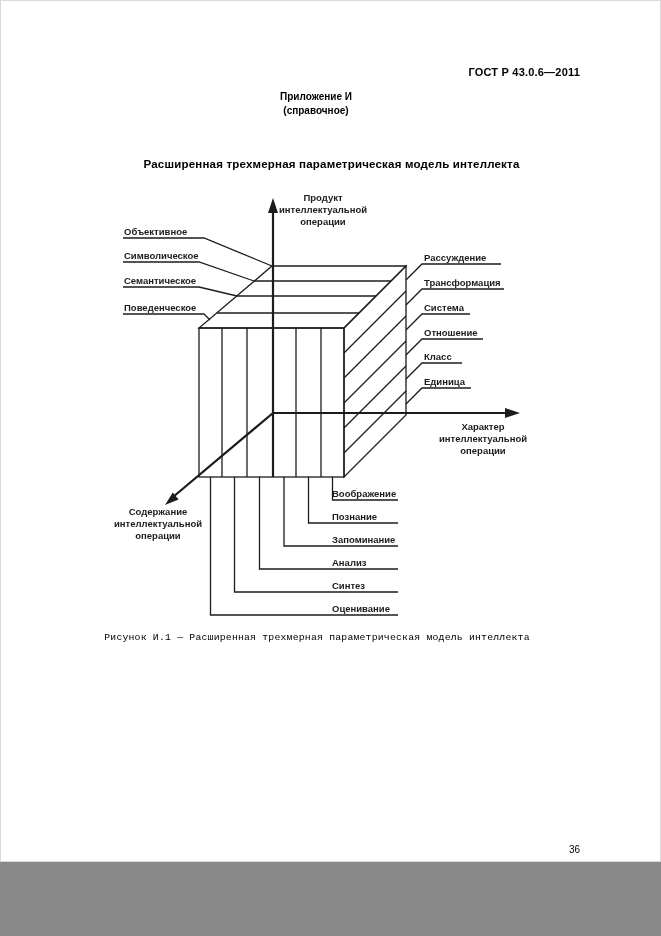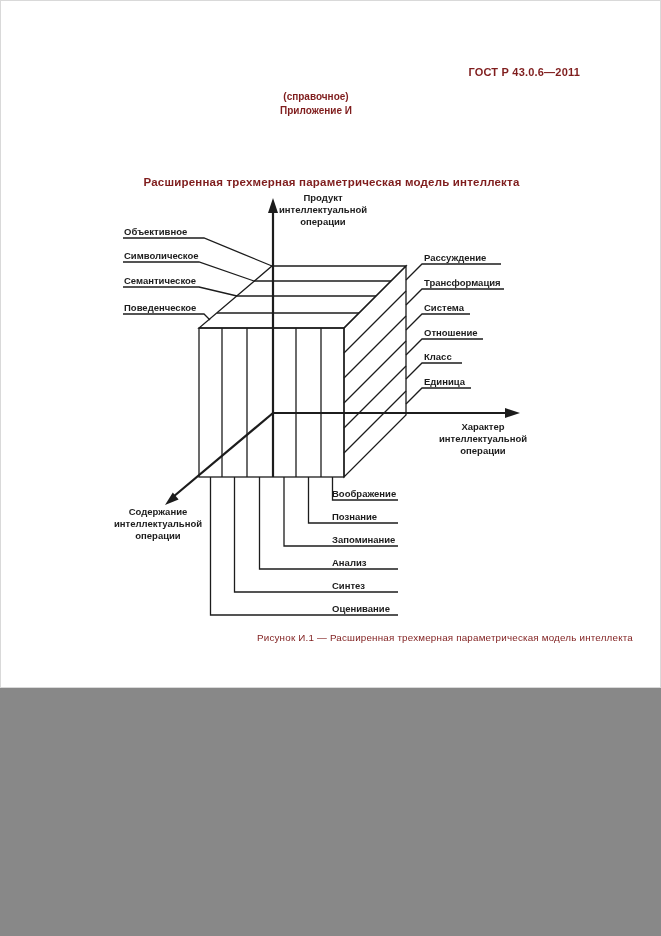--- a/index.html
+++ b/index.html
@@ -1,62 +1,62 @@
 <!DOCTYPE html>
 <html><head>
 <meta charset="utf-8">
 <style>
   html,body{margin:0;padding:0;background:#888;}
   .page{
     position:relative;
-    width:661px;height:688px;
+    width:661px;height:862px;
     margin:0 auto;
     background:#ffffff;
     border:1px solid #d9d9d9;
     box-sizing:border-box;
     font-family:"Liberation Sans", sans-serif;
-    color:#7f1d1d;
+    color:#000000;
     overflow:hidden;
   }
   .gost-header{
     position:absolute;top:65px;right:80px;
     font-size:11px;font-weight:bold;letter-spacing:.2px;
   }
   .annex{
     position:absolute;top:89px;left:0;width:630px;
     text-align:center;font-size:10px;font-weight:bold;line-height:14px;
   }
   .fig-title{
     position:absolute;top:157px;left:0;width:661px;
-    text-align:center;font-size:11.5px;font-weight:bold;letter-spacing:.2px;margin-top:18px;
+    text-align:center;font-size:11.5px;font-weight:bold;letter-spacing:.2px;
   }
   .diagram-svg{position:absolute;left:0;top:0;width:661px;height:936px;}
   .caption{
     position:absolute;top:631px;left:0;width:632px;
-    text-align:right;font-size:9.8px;letter-spacing:.2px;
+    text-align:center;font-size:9.8px;letter-spacing:.2px;font-family:Liberation Mono, monospace;
   }
   .page-num{
     position:absolute;top:843px;right:80px;
     font-size:10px;
   }
   svg text{
     font-family:"Liberation Sans", sans-serif;
     font-size:9.5px;font-weight:bold;fill:#1c1c1c;
   }
 </style>
 </head>
 <body>
 
 <div class="page">
 
   <div class="gost-header">ГОСТ Р 43.0.6—2011</div>
 
   <div class="annex">
+    <div>Приложение И</div>
     <div>(справочное)</div>
-    <div>Приложение И</div>
   </div>
 
   <div class="fig-title">Расширенная трехмерная параметрическая модель интеллекта</div>
 
   <svg class="diagram-svg" viewBox="0 0 661 936">
 
     <g stroke="#1c1c1c" stroke-width="2.2" fill="none">
       <line x1="272" y1="476" x2="272" y2="211"></line>
       <line x1="272" y1="412" x2="506" y2="412"></line>
       <line x1="272" y1="412" x2="172" y2="496"></line>

